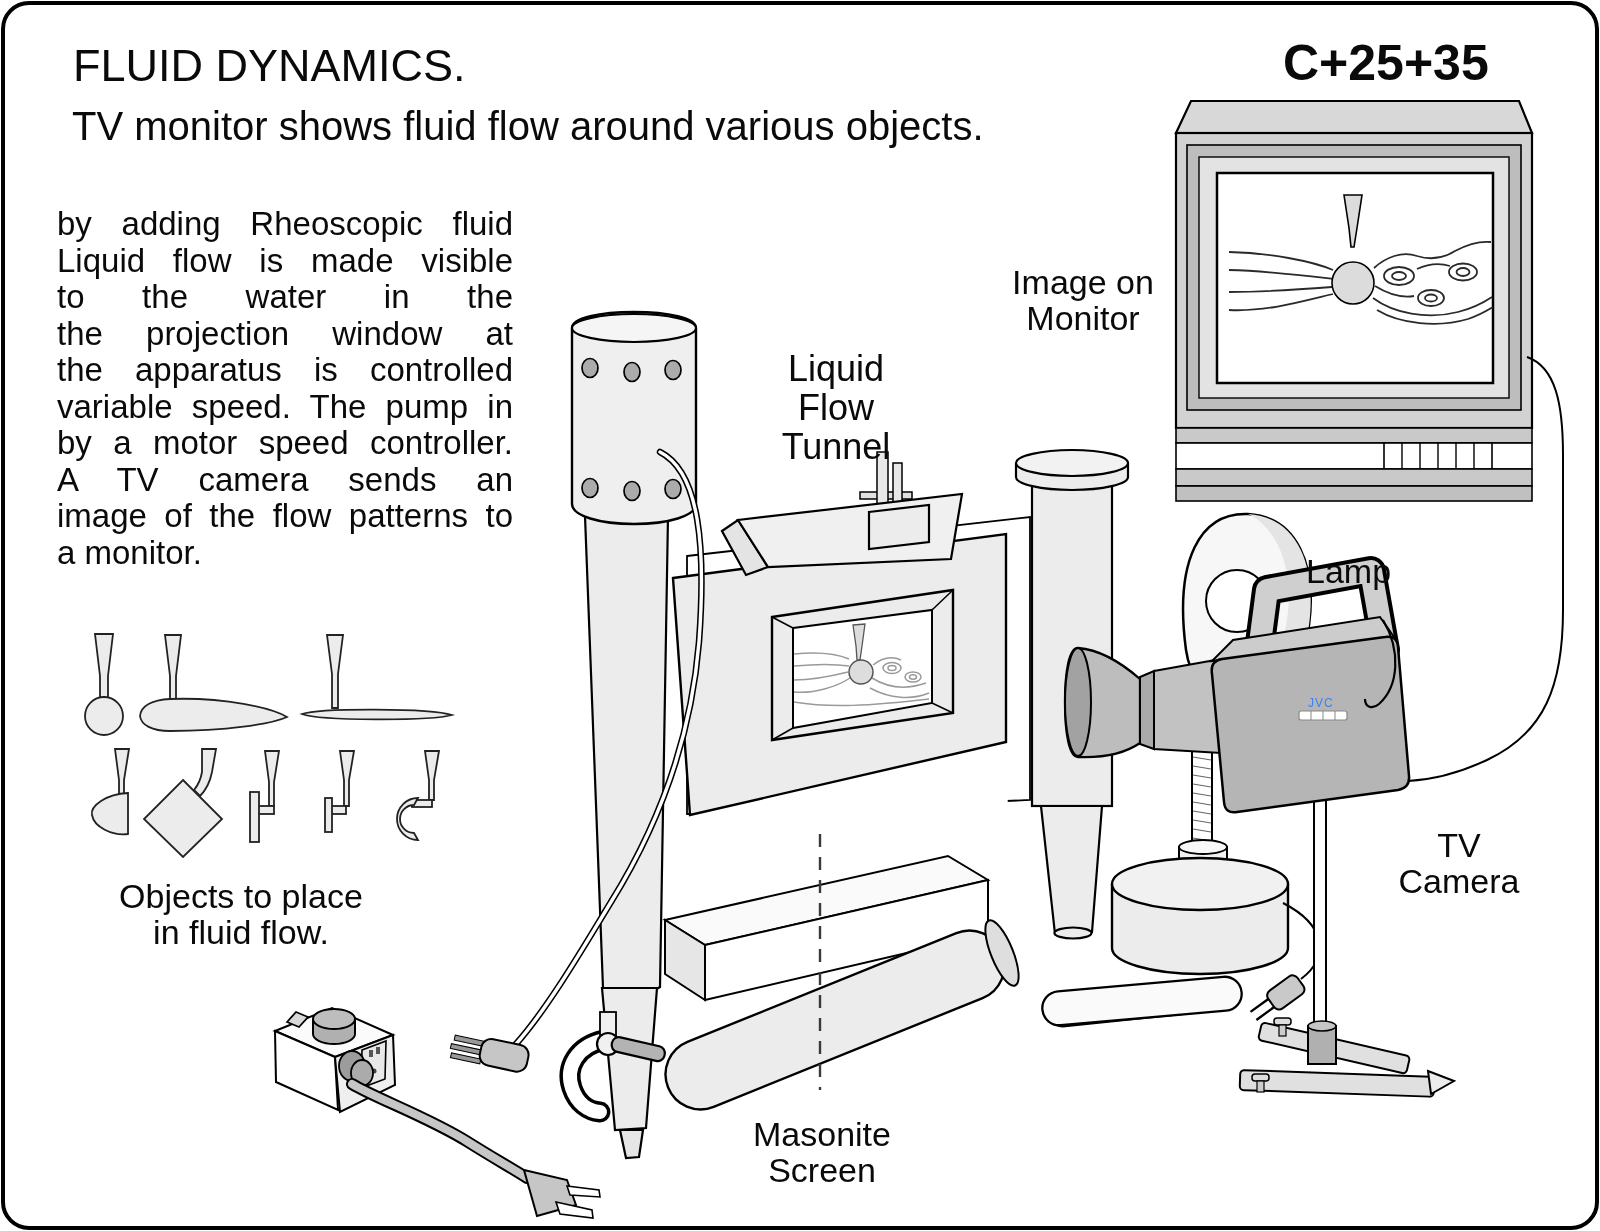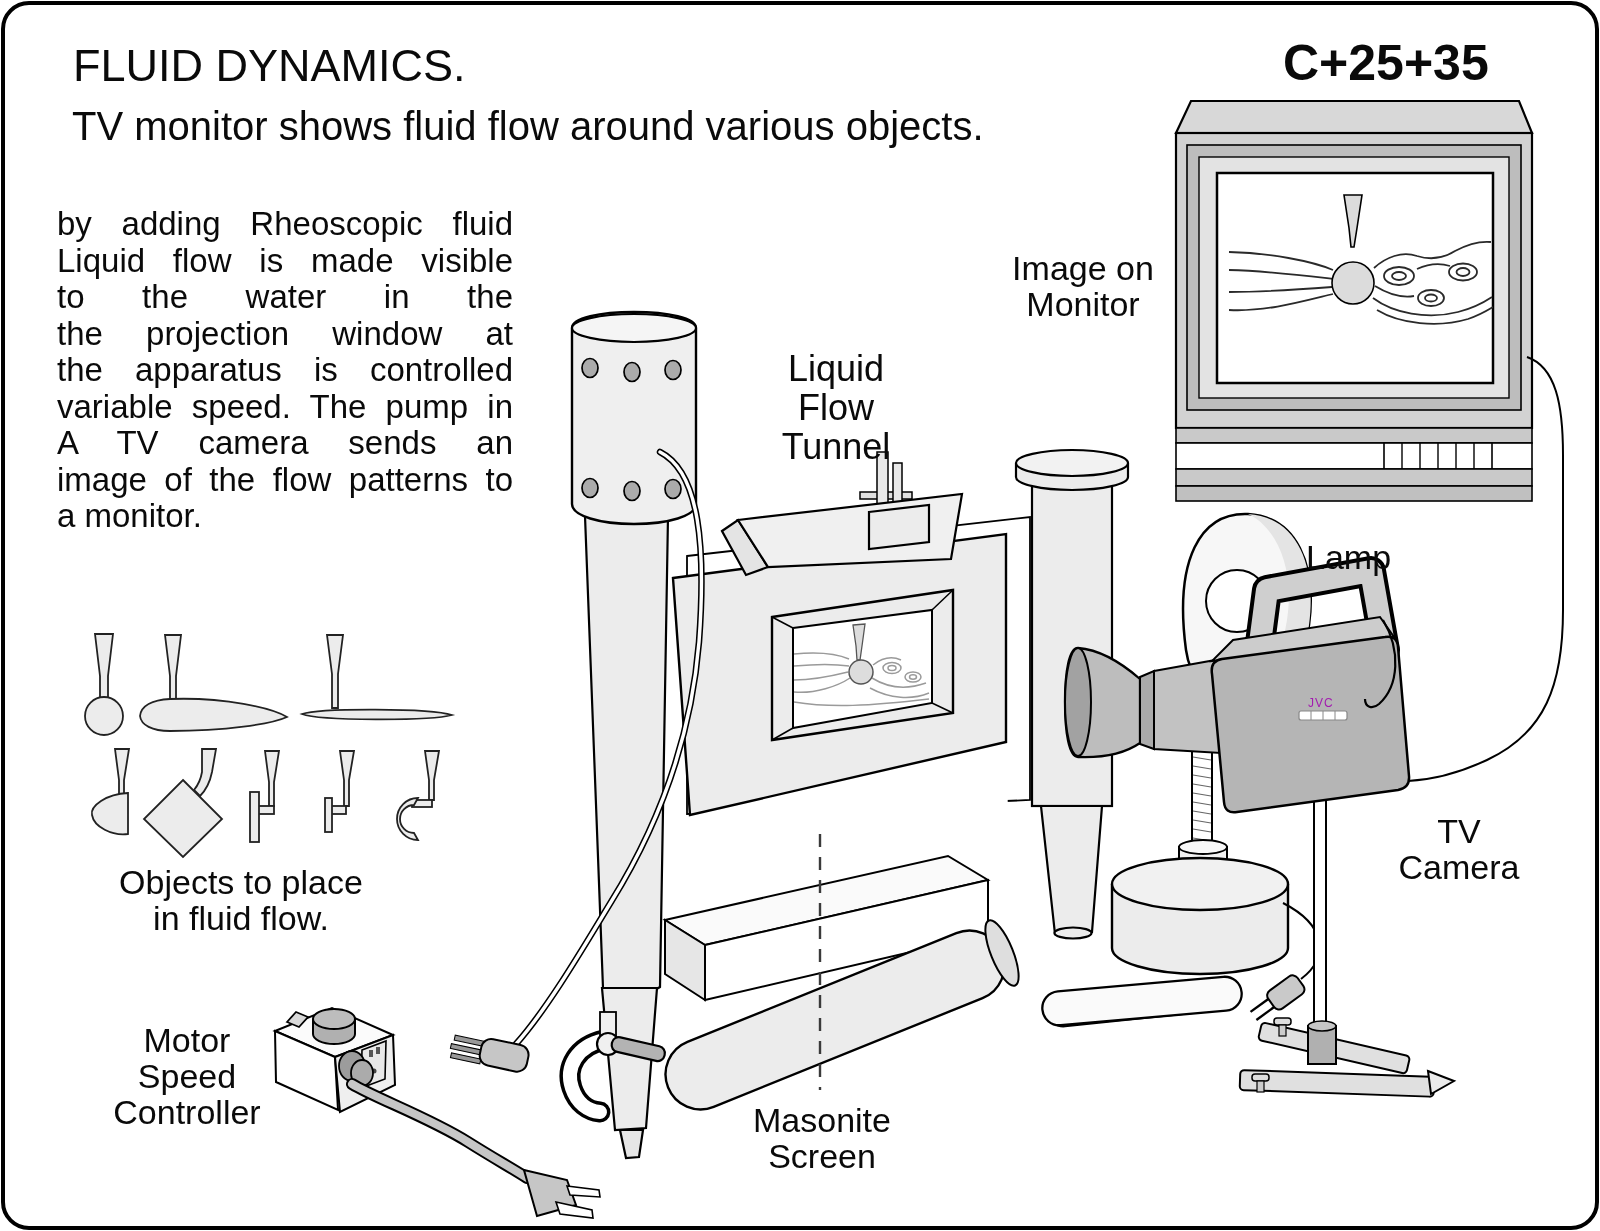--- a/index.html
+++ b/index.html
@@ -7,22 +7,22 @@
           font-family:"Liberation Sans", sans-serif;color:#0a0a0a;}
   .canvas svg{position:absolute;left:0;top:0;}
   .lbl{position:absolute;white-space:pre-line;}
   .center{text-align:center;}
   .title{font-weight:normal;font-size:45px;letter-spacing:0px;}
   .code{font-weight:bold;font-size:50px;}
   .subtitle{font-size:40px;}
   .para{position:absolute;left:57px;top:206px;width:456px;font-size:33px;}
   .para-line{text-align:justify;text-align-last:justify;line-height:36.5px;height:36.5px;overflow:hidden;}
   .para-line.last{text-align-last:left;}
-  .anno{font-size:34px;line-height:36px;}
-  .brand{position:absolute;font-size:12px;color:#a21caf;letter-spacing:1px;}
+  .anno{font-size:34px;line-height:36px;margin-top:14px;}
+  .brand{position:absolute;font-size:12px;color:#3b82f6;letter-spacing:1px;}
 </style>
 </head>
 <body>
 
 <div class="canvas">
 
 <svg width="1600" height="1231" viewBox="0 0 1600 1231">
   <defs>
     <clipPath id="scrClip">
           <rect x="1217" y="173" width="276" height="210"></rect>
@@ -293,30 +293,28 @@
 <div class="lbl code" style="left:1283px;top:34px;">C+25+35</div>
 <div class="lbl subtitle" style="left:72px;top:104px;">TV monitor shows fluid flow around various objects.</div>
 
 <div class="para">
   <div class="para-line">by adding Rheoscopic fluid</div>
   <div class="para-line">Liquid flow is made visible</div>
   <div class="para-line">to the water in the</div>
   <div class="para-line">the projection window at</div>
   <div class="para-line">the apparatus is controlled</div>
   <div class="para-line">variable speed. The pump in</div>
+  <div class="para-line">by a motor speed controller.</div>
   <div class="para-line">A TV camera sends an</div>
   <div class="para-line">image of the flow patterns to</div>
   <div class="para-line last">a monitor.</div>
 </div>
 
 <div class="lbl center anno" style="left:91px;top:864px;width:300px;">Objects to place
 in fluid flow.</div>
-<div class="lbl center anno" style="left:87px;top:1022px;width:200px;">Motor
-Speed
-Controller</div>
 <div class="lbl center" style="left:736px;top:340px;width:200px;font-size:36px;line-height:39px;margin-top:9px;">Liquid
 Flow
 Tunnel</div>
 <div class="lbl center anno" style="left:983px;top:250px;width:200px;">Image on
 Monitor</div>
 <div class="lbl anno" style="left:1306px;top:539px;">Lamp</div>
 <div class="lbl center anno" style="left:1359px;top:813px;width:200px;">TV
 Camera</div>
 <div class="lbl center anno" style="left:722px;top:1102px;width:200px;">Masonite
 Screen</div>

